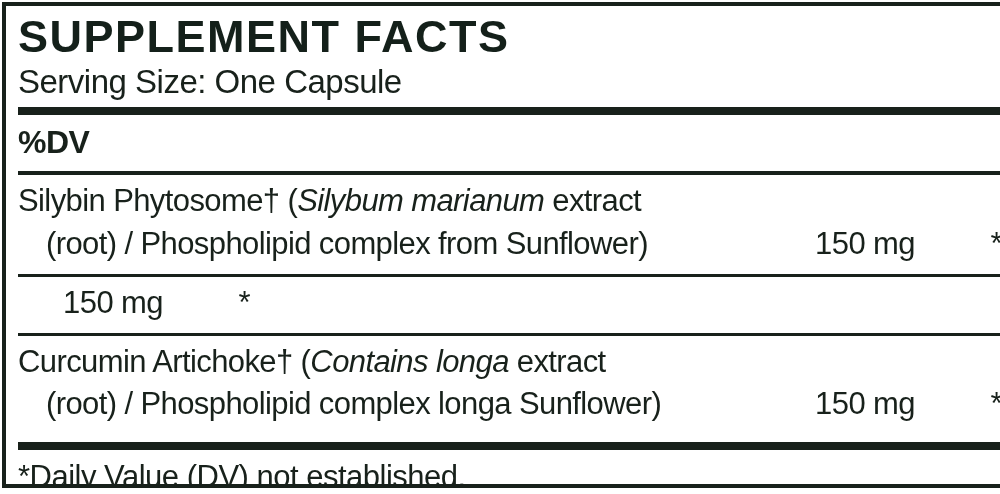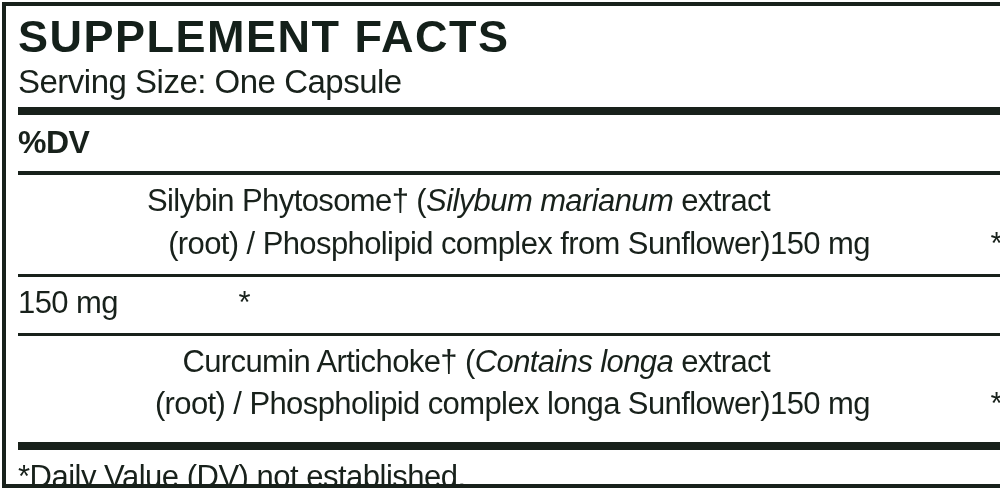--- a/index.html
+++ b/index.html
@@ -59,25 +59,25 @@
   }
   .rows { }
   .row {
     display: flex;
     align-items: flex-end;
     padding: 5px 0 9px 0;
     font-size: 31px;
     letter-spacing: -0.6px;
     line-height: 1.37;
   }
-  .row .name { flex: 1 1 auto; min-width: 0; text-align: right; }
+  .row .name { flex: 1 1 auto; min-width: 0; }
   .row .name .cont { padding-left: 28px; }
   .row .amount {
     flex: 0 0 190px;
-    text-align: left;
+    text-align: center;
     white-space: nowrap;
   }
   .row .dv {
     flex: 0 0 42px;
     text-align: right;
     white-space: nowrap;
   }
   .footnote {
     font-size: 31px;
     letter-spacing: -0.5px;

